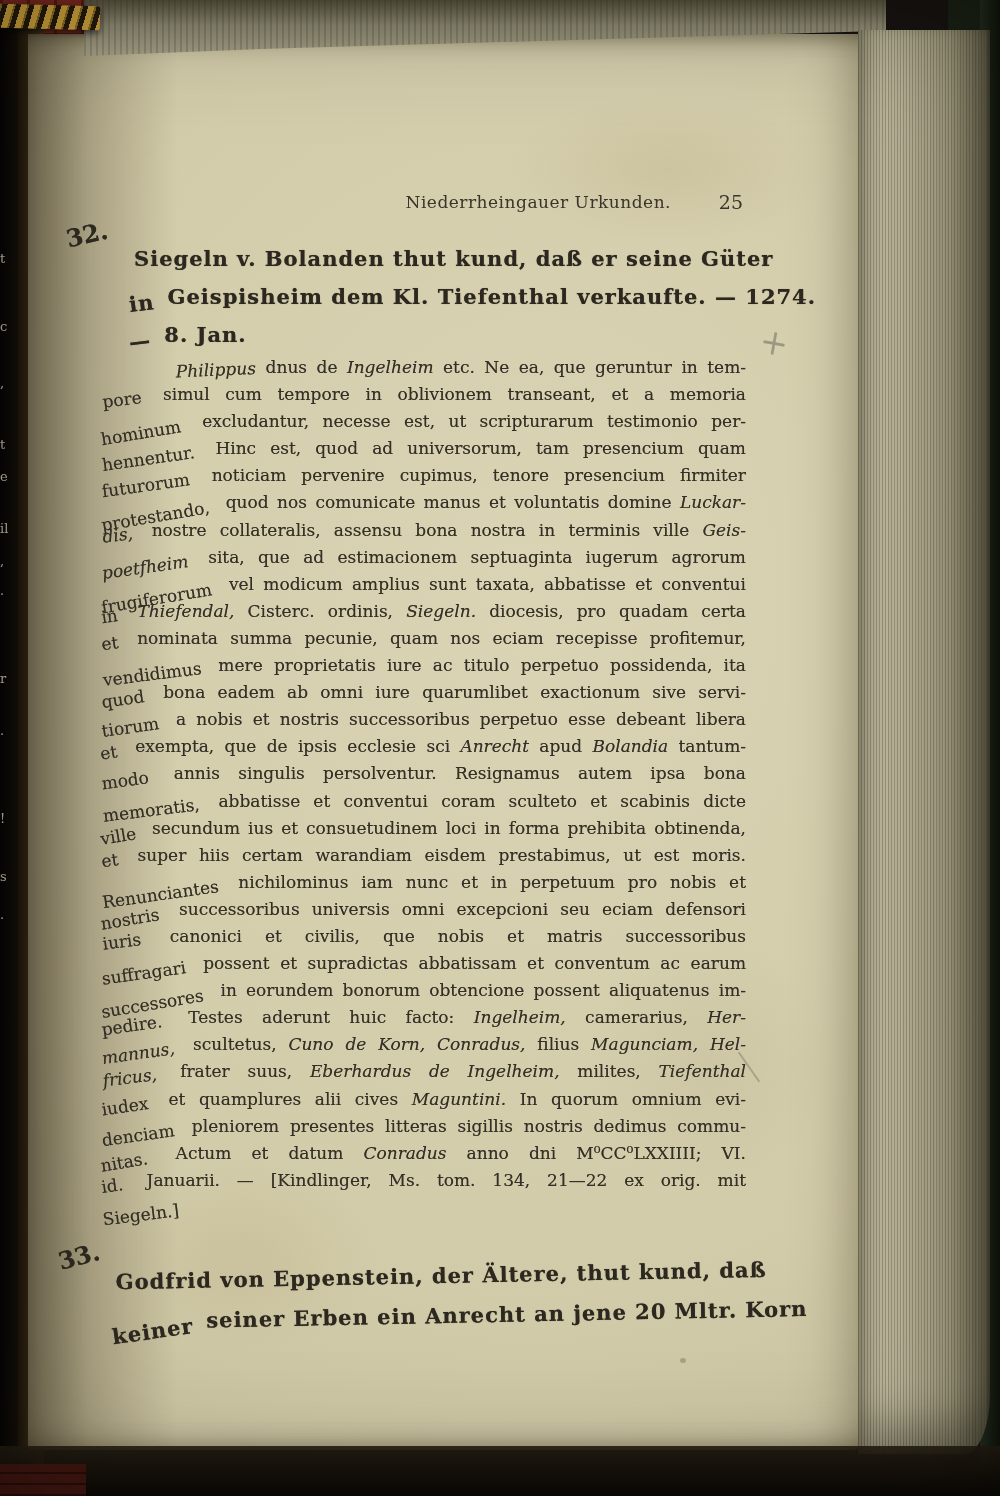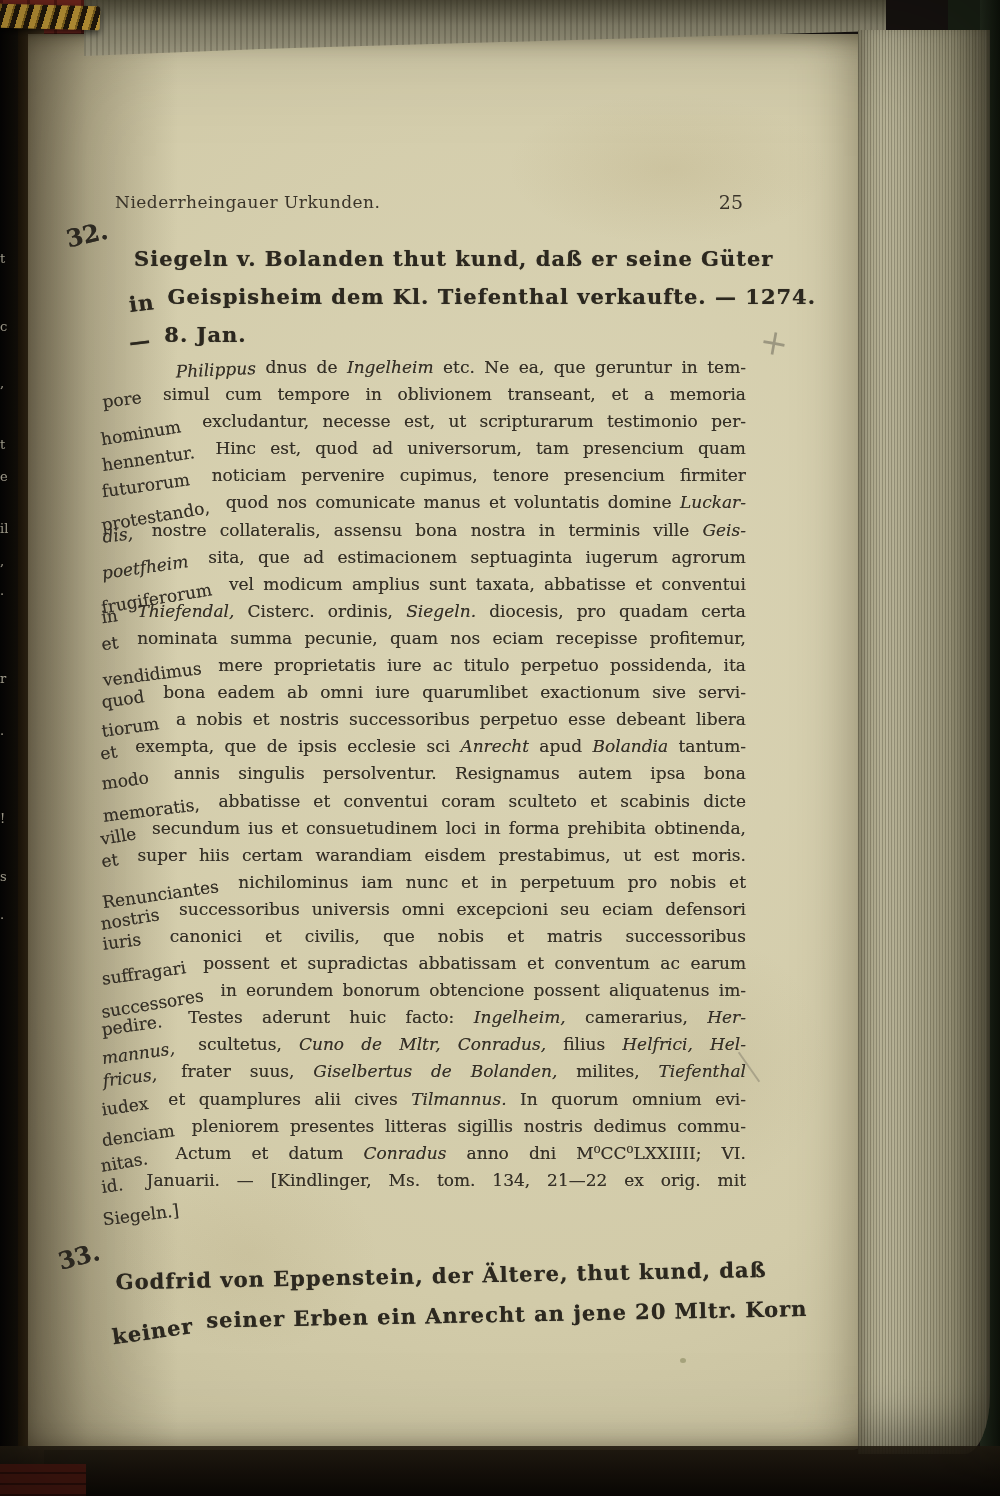--- a/index.html
+++ b/index.html
@@ -54,21 +54,21 @@
     border-radius:3px;box-shadow:0 3px 7px rgba(0,0,0,.6);}
   .bottom-strip{position:absolute;left:0;bottom:0;width:100%;height:50px;
     background:linear-gradient(180deg,rgba(36,29,18,.9),#0b0805);}
   .bottom-brick{position:absolute;left:0;bottom:0;width:86px;height:32px;
     background:repeating-linear-gradient(0deg, rgba(0,0,0,.4) 0 2px, transparent 2px 11px),#40160f;}
   .vignette{position:absolute;inset:0;box-shadow:inset 0 0 130px rgba(0,0,0,.35);pointer-events:none;}
 
   
   .header{position:absolute;left:115px;top:192px;width:632px;height:26px;
     font-size:17px;color:#3a342a;}
-  .running-title{position:absolute;left:0;right:76px;text-align:left;letter-spacing:.5px;}
+  .running-title{position:absolute;left:0;right:76px;text-align:right;letter-spacing:.5px;}
   .page-number{position:absolute;right:4px;top:-1px;font-size:19px;}
 
   .entry-number{position:absolute;font-size:24px;font-weight:bold;color:#2e2a22;
     text-shadow:0 0 .6px rgba(46,42,34,.7);}
   .n32{left:66px;top:220px;transform:rotate(-13deg);}
   .n33{left:58px;top:1242px;transform:rotate(-15deg);}
 
   .heading{position:absolute;font-weight:bold;font-size:21px;letter-spacing:1px;
     color:#2c281f;text-shadow:0 0 .7px rgba(44,40,31,.75);}
   .heading .tline{white-space:nowrap;line-height:38px;text-align:left;}
@@ -168,23 +168,23 @@
       <div class="tline"><span class="fw">modo</span> annis singulis persolventur.  Resignamus autem ipsa bona</div>
       <div class="tline"><span class="fw">memoratis,</span> abbatisse et conventui coram sculteto et scabinis dicte</div>
       <div class="tline"><span class="fw">ville</span> secundum ius et consuetudinem loci in forma prehibita obtinenda,</div>
       <div class="tline"><span class="fw">et</span> super hiis certam warandiam eisdem prestabimus, ut est moris.</div>
       <div class="tline"><span class="fw">Renunciantes</span> nichilominus iam nunc et in perpetuum pro nobis et</div>
       <div class="tline"><span class="fw">nostris</span> successoribus universis omni excepcioni seu eciam defensori</div>
       <div class="tline"><span class="fw">iuris</span> canonici et civilis, que nobis et matris successoribus</div>
       <div class="tline"><span class="fw">suffragari</span> possent et supradictas abbatissam et conventum ac earum</div>
       <div class="tline"><span class="fw">successores</span> in eorundem bonorum obtencione possent aliquatenus im-</div>
       <div class="tline"><span class="fw">pedire.</span>  Testes aderunt huic facto: <i>Ingelheim,</i> camerarius, <i>Her-</i></div>
-      <div class="tline"><span class="fw"><i>mannus,</i></span> scultetus, <i>Cuno de Mltr, Conradus,</i> filius <i>Helfrici, Hel-</i></div>
-      <div class="tline"><span class="fw"><i>fricus,</i></span> frater suus, <i>Giselbertus de Bolanden,</i> milites, <i>Tiefenthal</i></div>
-      <div class="tline"><span class="fw">iudex</span> et quamplures alii cives <i>Tilmannus.</i>  In quorum omnium evi-</div>
+      <div class="tline"><span class="fw"><i>mannus,</i></span> scultetus, <i>Cuno de Korn, Conradus,</i> filius <i>Magunciam, Hel-</i></div>
+      <div class="tline"><span class="fw"><i>fricus,</i></span> frater suus, <i>Eberhardus de Ingelheim,</i> milites, <i>Tiefenthal</i></div>
+      <div class="tline"><span class="fw">iudex</span> et quamplures alii cives <i>Maguntini.</i>  In quorum omnium evi-</div>
       <div class="tline"><span class="fw">denciam</span> pleniorem presentes litteras sigillis nostris dedimus commu-</div>
       <div class="tline"><span class="fw">nitas.</span>  Actum et datum <i>Conradus</i> anno dni M⁰CC⁰LXXIIII; VI.</div>
       <div class="tline"><span class="fw">id.</span> Januarii. — [Kindlinger, Ms. tom. 134, 21—22 ex orig. mit</div>
       <div class="tline last"><span class="fw">Siegeln.]</span></div>
     </div>
 
   <div class="entry-number n33">33.</div>
   <div class="heading heading33">
       <div class="tline first"><span class="fw">Godfrid</span> von Eppenstein, der Ältere, thut kund, daß</div>
       <div class="tline last"><span class="fw">keiner</span> seiner Erben ein Anrecht an jene 20 Mltr. Korn</div>

